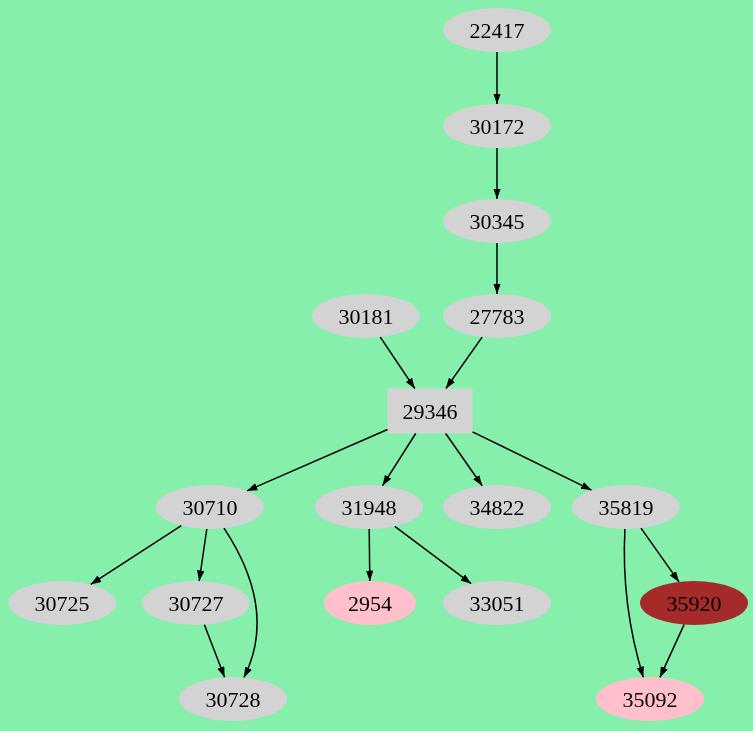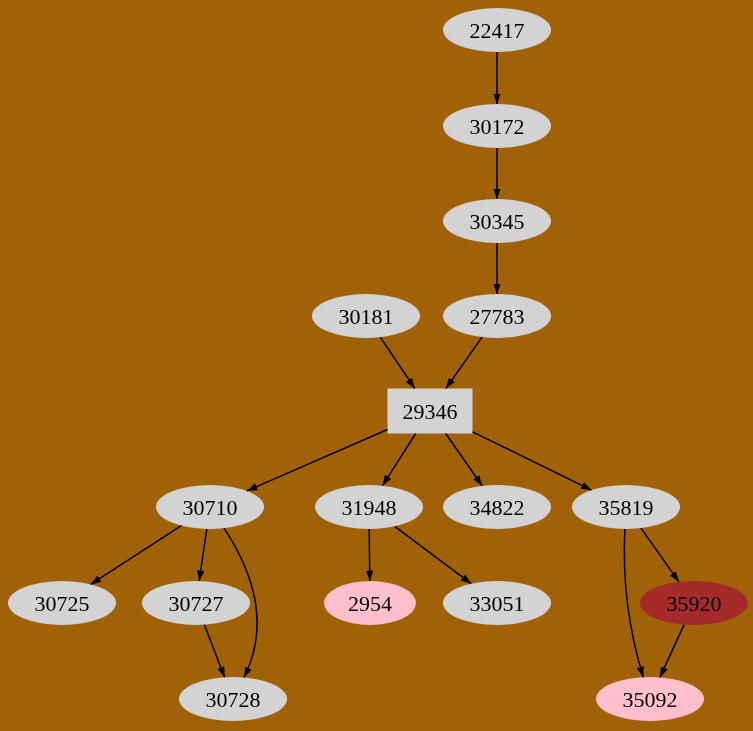--- a/index.html
+++ b/index.html
@@ -4,21 +4,21 @@
 <style>
   html, body {
     margin: 0;
     padding: 0;
     background: #ffffff;
   }
   .graph-wrap {
     width: 753px;
     height: 731px;
     position: relative;
-    background: #a16207;
+    background: #86efac;
   }
   svg text.node-label {
     font-family: "Liberation Serif", "DejaVu Serif", serif;
     font-size: 22px;
     text-anchor: middle;
   }
   svg .edge-path {
     fill: none;
   }
 </style>

